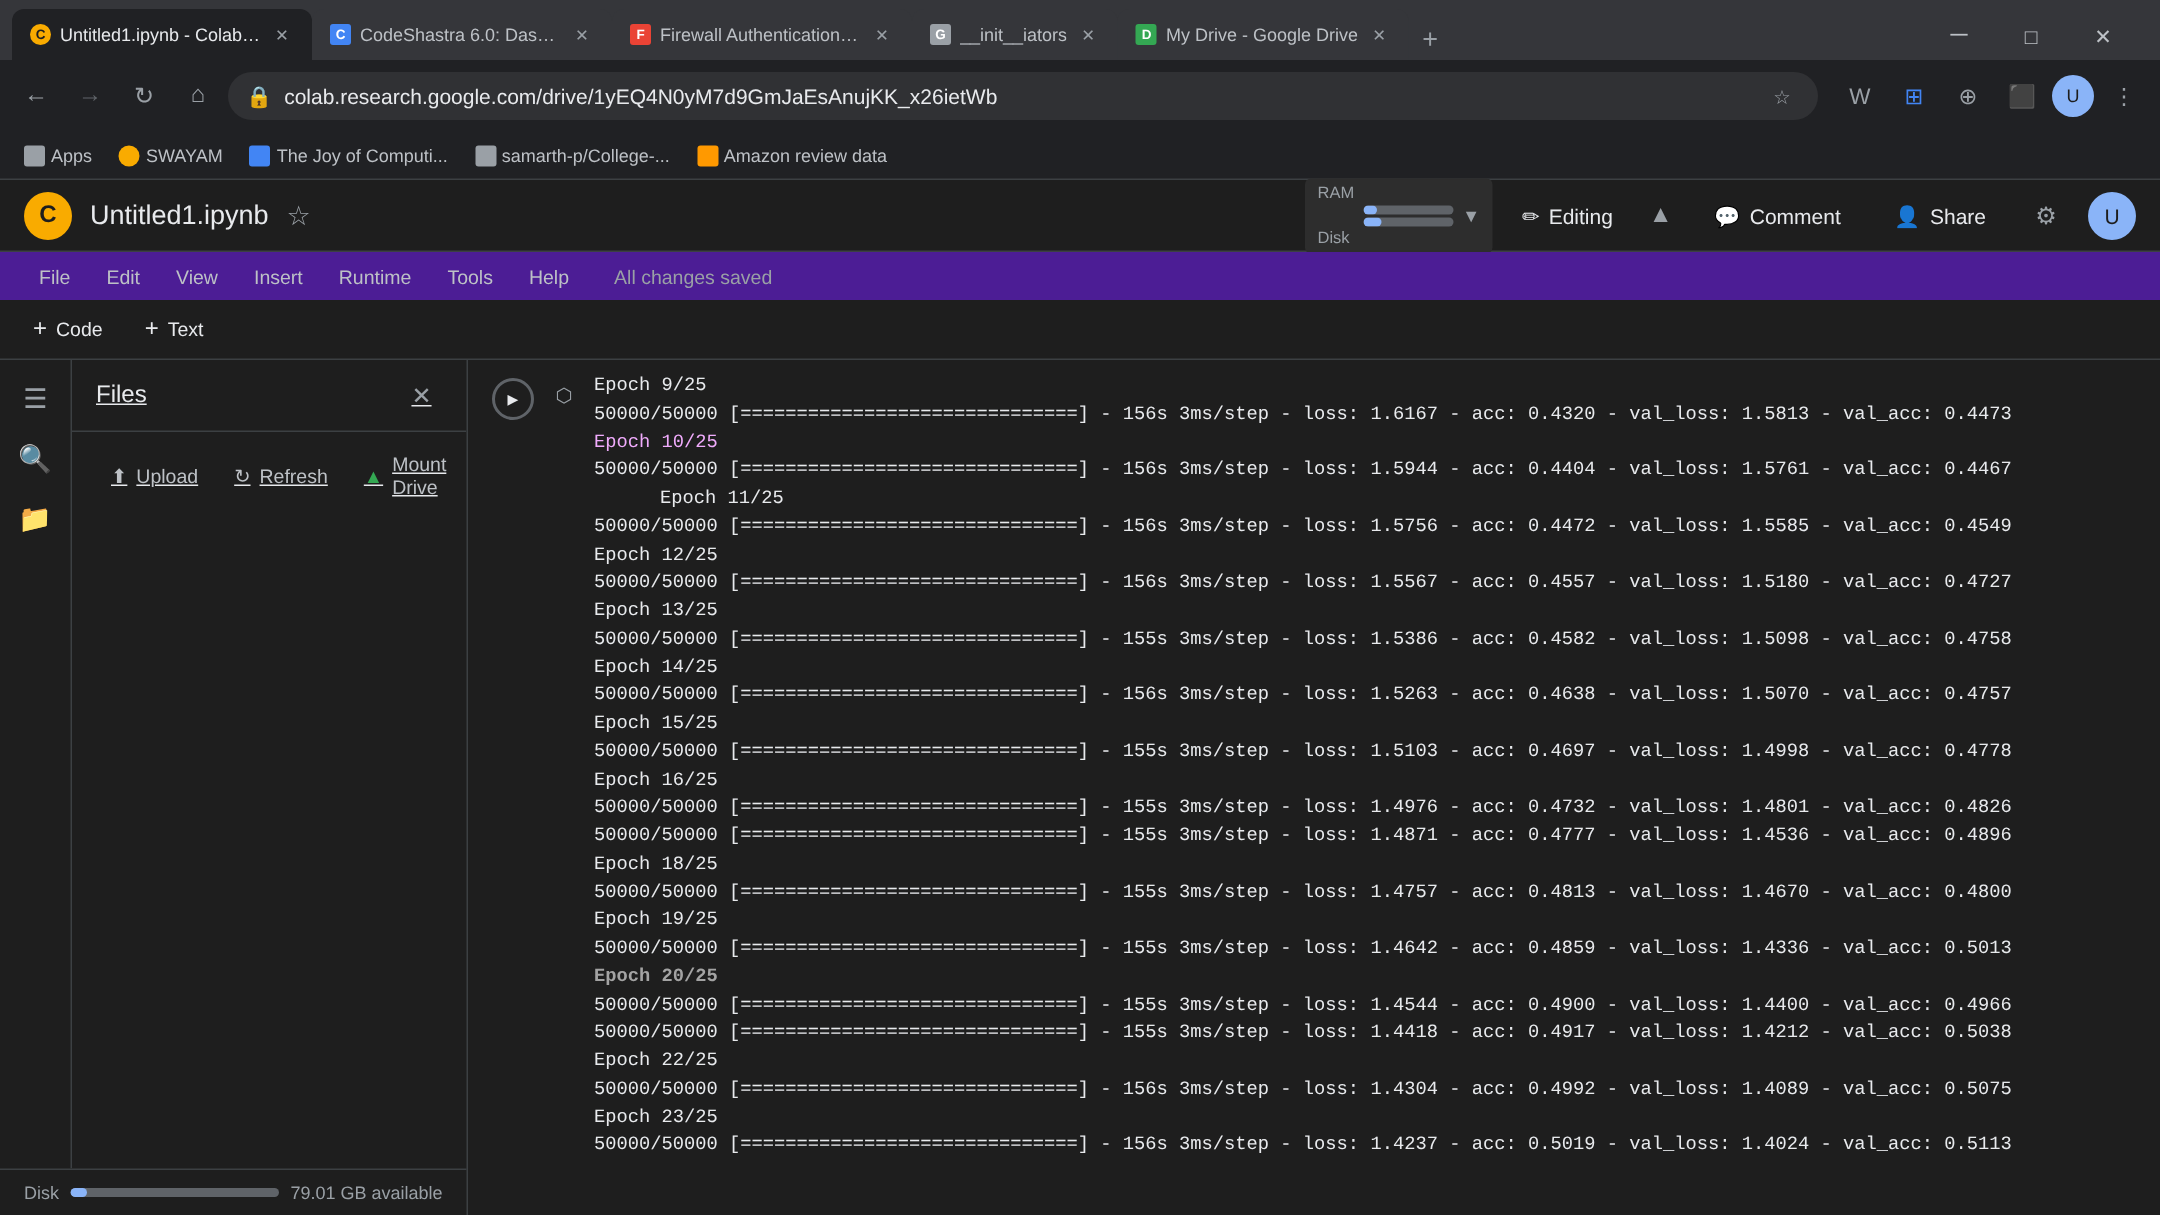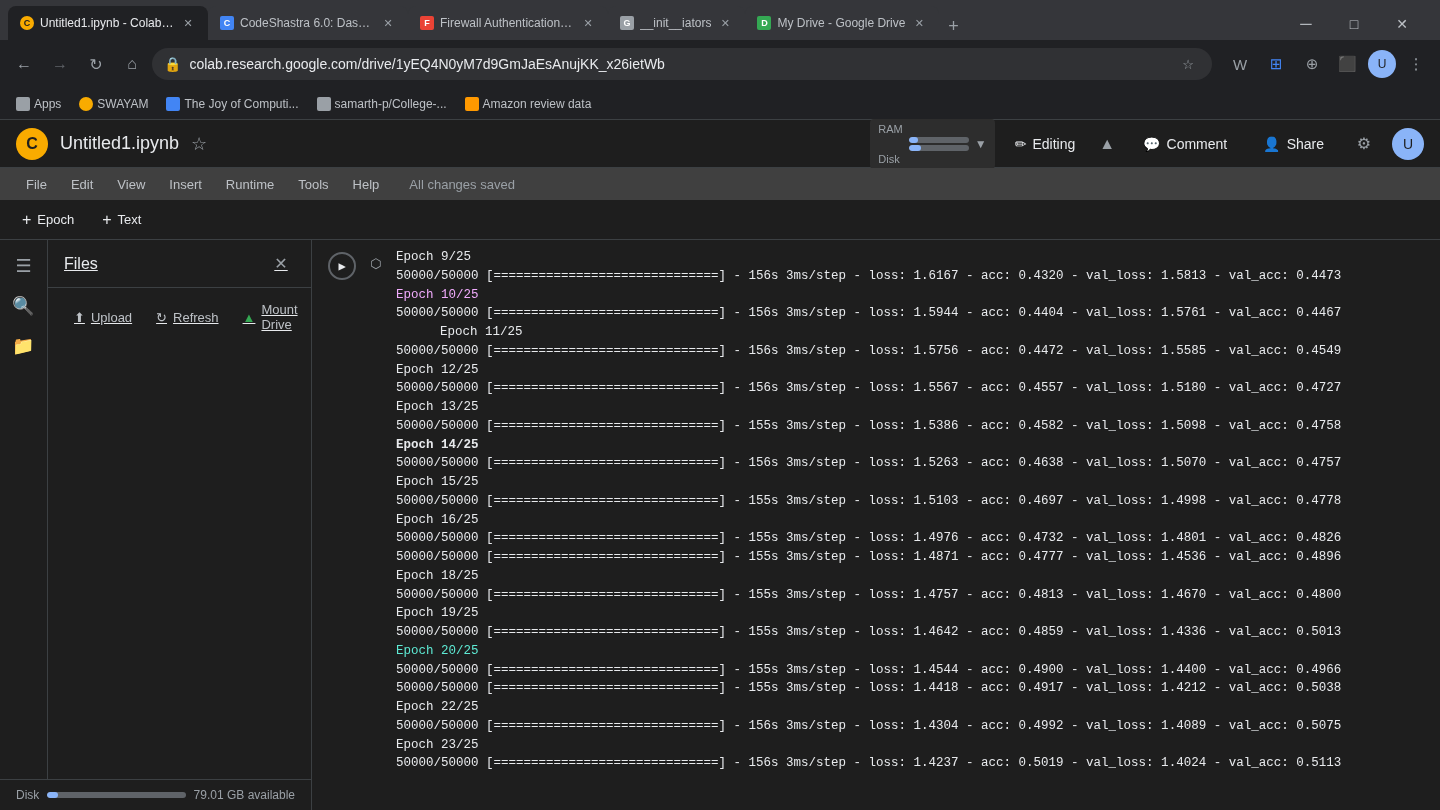--- a/index.html
+++ b/index.html
@@ -33,21 +33,21 @@
     .colab-header { display: flex; align-items: center; height: 48px; background: #1e1e1e; padding: 0 16px; border-bottom: 1px solid #3c4043; gap: 12px; }
     .colab-logo { width: 32px; height: 32px; border-radius: 50%; background: #f9ab00; display: flex; align-items: center; justify-content: center; font-weight: bold; color: #1e1e1e; font-size: 16px; }
     .notebook-name { font-size: 18px; color: #e8eaed; font-weight: 400; }
     .star-icon { color: #9aa0a6; font-size: 18px; cursor: pointer; }
     .header-spacer { flex: 1; }
     .comment-btn, .share-btn { display: flex; align-items: center; gap: 6px; padding: 6px 12px; border-radius: 4px; cursor: pointer; font-size: 14px; color: #e8eaed; }
     .settings-btn { width: 32px; height: 32px; border-radius: 50%; display: flex; align-items: center; justify-content: center; color: #9aa0a6; cursor: pointer; }
     .avatar { width: 32px; height: 32px; border-radius: 50%; background: #8ab4f8; display: flex; align-items: center; justify-content: center; font-size: 14px; color: #1e1e1e; cursor: pointer; overflow: hidden; }
 
     
-    .menu-bar { display: flex; align-items: center; height: 32px; background: #404040; padding: 0 16px; gap: 4px; }
+    .menu-bar { display: flex; align-items: center; height: 32px; background: #4c1d95; padding: 0 16px; gap: 4px; }
     .menu-item { padding: 4px 10px; border-radius: 4px; font-size: 13px; color: #bdc1c6; cursor: pointer; }
     .all-changes { margin-left: 16px; color: #9aa0a6; font-size: 13px; }
 
     
     .ram-disk-indicator { display: flex; align-items: center; gap: 6px; padding: 4px 8px; border-radius: 4px; background: #2d2d2d; margin-left: auto; font-size: 12px; color: #9aa0a6; }
     .ram-disk-bars { display: flex; flex-direction: column; gap: 2px; }
     .usage-bar { width: 60px; height: 6px; background: #5f6368; border-radius: 3px; overflow: hidden; }
     .usage-fill { height: 100%; background: #8ab4f8; border-radius: 3px; }
     .editing-badge { display: flex; align-items: center; gap: 6px; padding: 4px 8px; font-size: 14px; color: #e8eaed; }
 
@@ -229,21 +229,21 @@
     <div class="menu-item">Insert</div>
     <div class="menu-item">Runtime</div>
     <div class="menu-item">Tools</div>
     <div class="menu-item">Help</div>
     <span class="all-changes">All changes saved</span>
   </div>
 
   <div class="toolbar-row">
     <div class="toolbar-btn">
       <span class="plus">+</span>
-      <span>Epoch</span>
+      <span>Code</span>
     </div>
     <div class="toolbar-btn">
       <span class="plus">+</span>
       <span>Text</span>
     </div>
   </div>
 
   <div class="main-layout">
 
     <div class="sidebar">
@@ -295,32 +295,32 @@
             <div class="output-line" style="color:#e8eaed;font-weight:500;">Epoch 9/25</div>
             <div class="output-line" style="color:#e8eaed;">50000/50000 [==============================] - 156s 3ms/step - loss: 1.6167 - acc: 0.4320 - val_loss: 1.5813 - val_acc: 0.4473</div>
             <div class="output-line" style="color:#f0abfc;font-weight:500;">Epoch 10/25</div>
             <div class="output-line" style="color:#e8eaed;">50000/50000 [==============================] - 156s 3ms/step - loss: 1.5944 - acc: 0.4404 - val_loss: 1.5761 - val_acc: 0.4467</div>
             <div class="output-line" style="color:#e8eaed;font-weight:500;margin-left:44px;">Epoch 11/25</div>
             <div class="output-line" style="color:#e8eaed;">50000/50000 [==============================] - 156s 3ms/step - loss: 1.5756 - acc: 0.4472 - val_loss: 1.5585 - val_acc: 0.4549</div>
             <div class="output-line" style="color:#e8eaed;font-weight:500;">Epoch 12/25</div>
             <div class="output-line" style="color:#e8eaed;">50000/50000 [==============================] - 156s 3ms/step - loss: 1.5567 - acc: 0.4557 - val_loss: 1.5180 - val_acc: 0.4727</div>
             <div class="output-line" style="color:#e8eaed;font-weight:500;">Epoch 13/25</div>
             <div class="output-line" style="color:#e8eaed;">50000/50000 [==============================] - 155s 3ms/step - loss: 1.5386 - acc: 0.4582 - val_loss: 1.5098 - val_acc: 0.4758</div>
-            <div class="output-line" style="color:#e8eaed;font-weight:700;">Epoch 14/25</div>
+            <div class="output-line" style="color:#e8eaed;font-weight:400;">Epoch 14/25</div>
             <div class="output-line" style="color:#e8eaed;">50000/50000 [==============================] - 156s 3ms/step - loss: 1.5263 - acc: 0.4638 - val_loss: 1.5070 - val_acc: 0.4757</div>
             <div class="output-line" style="color:#e8eaed;font-weight:500;">Epoch 15/25</div>
             <div class="output-line" style="color:#e8eaed;">50000/50000 [==============================] - 155s 3ms/step - loss: 1.5103 - acc: 0.4697 - val_loss: 1.4998 - val_acc: 0.4778</div>
             <div class="output-line" style="color:#e8eaed;font-weight:500;">Epoch 16/25</div>
             <div class="output-line" style="color:#e8eaed;">50000/50000 [==============================] - 155s 3ms/step - loss: 1.4976 - acc: 0.4732 - val_loss: 1.4801 - val_acc: 0.4826</div>
             <div class="output-line" style="color:#e8eaed;">50000/50000 [==============================] - 155s 3ms/step - loss: 1.4871 - acc: 0.4777 - val_loss: 1.4536 - val_acc: 0.4896</div>
             <div class="output-line" style="color:#e8eaed;font-weight:500;">Epoch 18/25</div>
             <div class="output-line" style="color:#e8eaed;">50000/50000 [==============================] - 155s 3ms/step - loss: 1.4757 - acc: 0.4813 - val_loss: 1.4670 - val_acc: 0.4800</div>
             <div class="output-line" style="color:#e8eaed;font-weight:500;">Epoch 19/25</div>
             <div class="output-line" style="color:#e8eaed;">50000/50000 [==============================] - 155s 3ms/step - loss: 1.4642 - acc: 0.4859 - val_loss: 1.4336 - val_acc: 0.5013</div>
-            <div class="output-line" style="color:#5eead4;font-weight:400;">Epoch 20/25</div>
+            <div class="output-line" style="color:#a3a3a3;font-weight:700;">Epoch 20/25</div>
             <div class="output-line" style="color:#e8eaed;">50000/50000 [==============================] - 155s 3ms/step - loss: 1.4544 - acc: 0.4900 - val_loss: 1.4400 - val_acc: 0.4966</div>
             <div class="output-line" style="color:#e8eaed;">50000/50000 [==============================] - 155s 3ms/step - loss: 1.4418 - acc: 0.4917 - val_loss: 1.4212 - val_acc: 0.5038</div>
             <div class="output-line" style="color:#e8eaed;font-weight:500;">Epoch 22/25</div>
             <div class="output-line" style="color:#e8eaed;">50000/50000 [==============================] - 156s 3ms/step - loss: 1.4304 - acc: 0.4992 - val_loss: 1.4089 - val_acc: 0.5075</div>
             <div class="output-line" style="color:#e8eaed;font-weight:500;">Epoch 23/25</div>
             <div class="output-line" style="color:#e8eaed;">50000/50000 [==============================] - 156s 3ms/step - loss: 1.4237 - acc: 0.5019 - val_loss: 1.4024 - val_acc: 0.5113</div>
           </div>
       </div>
     </div>
   </div>

